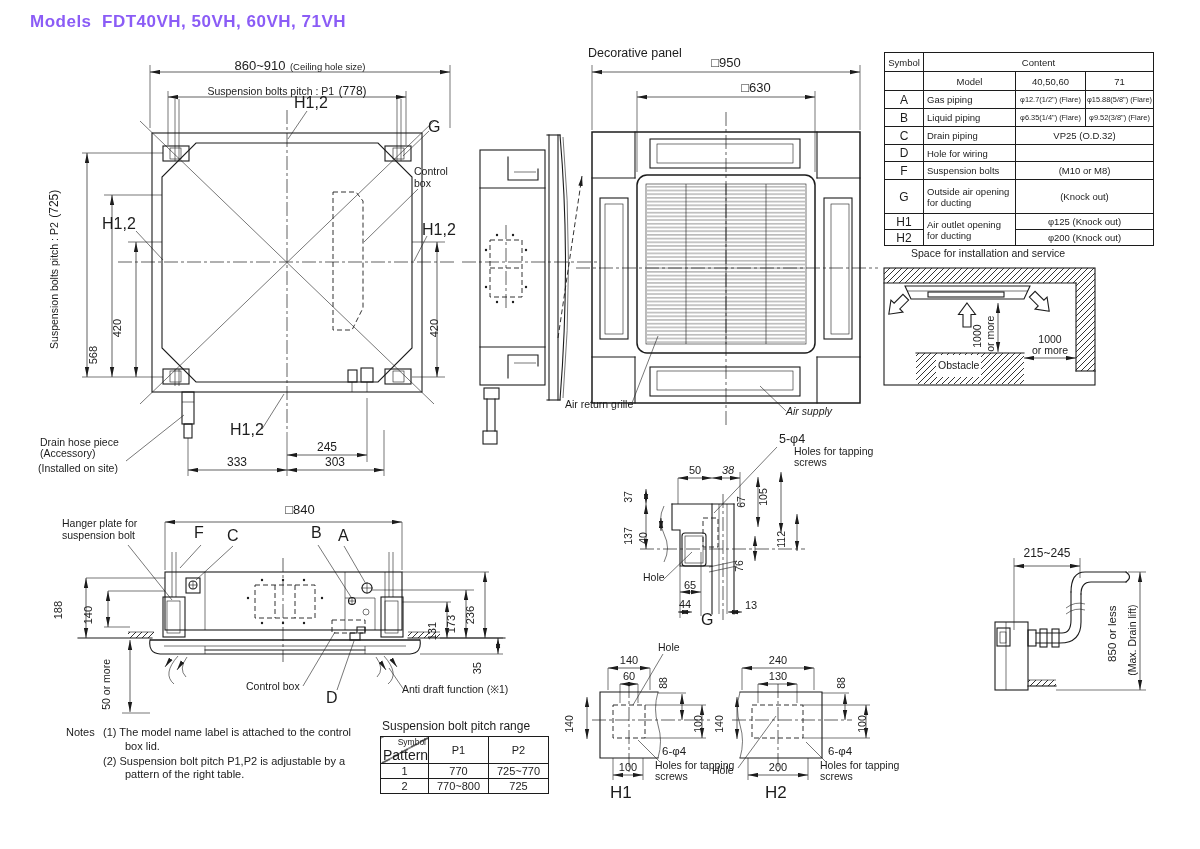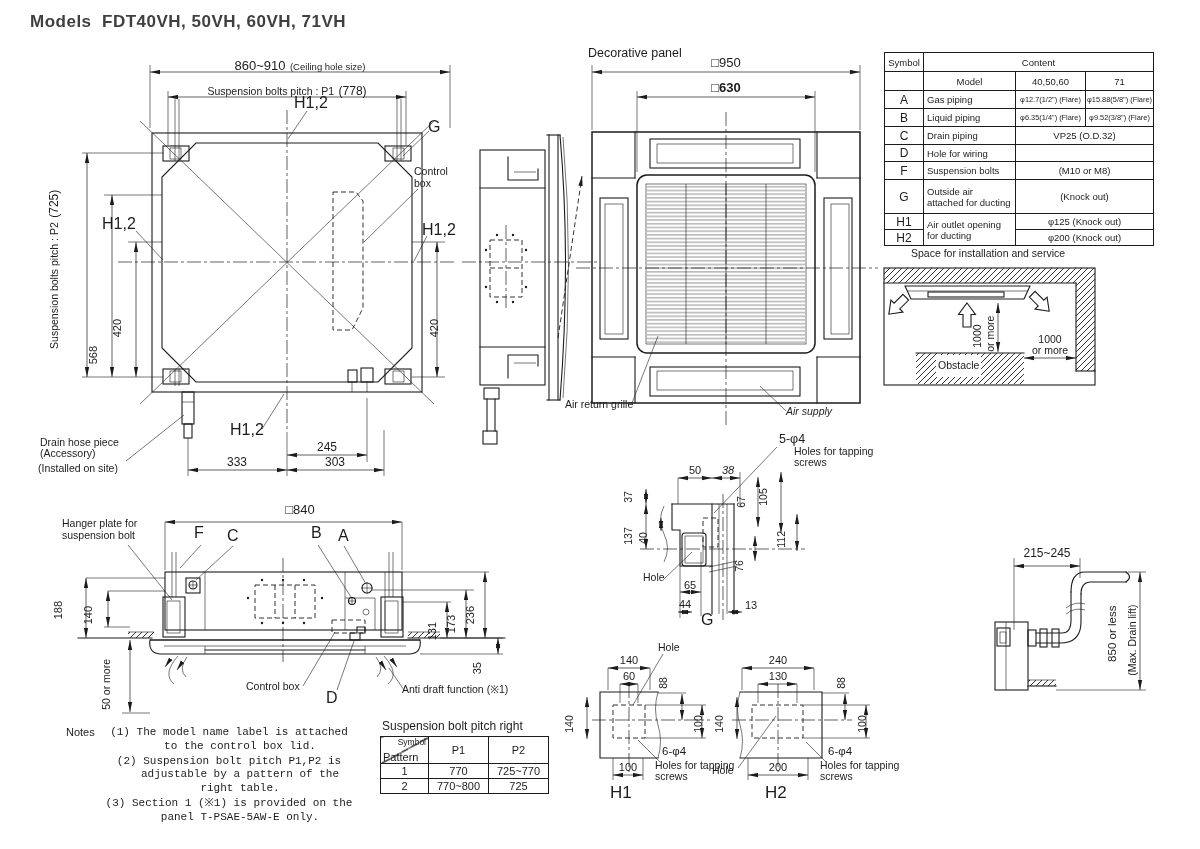--- a/index.html
+++ b/index.html
@@ -24,21 +24,21 @@
   table{border-collapse:collapse;position:absolute;table-layout:fixed;}
   table td{border:1px solid #1c1c1c;font-size:9.5px;padding:0 3px;overflow:hidden;}
   .c{text-align:center;padding:0 1px;}
   .sm{font-size:7.4px;white-space:nowrap;}
   #spec-table{left:884px;top:52px;width:269px;border:1.5px solid #1c1c1c;}
   #pitch-table{left:380px;top:736px;width:168px;border:1.5px solid #1c1c1c;}
   #pitch-table td{font-size:11px;text-align:center;}
   .diag{position:relative;height:26px;padding:0;
         background:linear-gradient(to bottom right,transparent calc(50% - .6px),#1c1c1c calc(50% - .6px) calc(50% + .6px),transparent calc(50% + .6px));}
   .diag .a{position:absolute;right:2px;top:0;font-size:8.5px;}
-  .diag .b{position:absolute;left:2px;bottom:0;font-size:11px;}
+  .diag .b{position:absolute;left:2px;bottom:0;font-size:14px;}
   .note-item{font-size:11px;padding-left:22px;text-indent:-22px;margin:0 0 1px 0;line-height:1.25;}
 </style>
 </head>
 <body>
 
 <div id="stage">
 
 <svg id="art" width="1200" height="849" viewBox="0 0 1200 849">
   <defs>
     <marker id="ar" viewBox="0 0 12 6" refX="12" refY="3" markerWidth="10" markerHeight="5" markerUnits="userSpaceOnUse" orient="auto-start-reverse">
@@ -420,21 +420,21 @@
     <line class="ln" x1="1028" y1="686" x2="1056" y2="686"></line>
     <rect x="1028" y="680" width="28" height="6" fill="url(#hat)" stroke="none"></rect>
     <line class="th" x1="1028" y1="680" x2="1056" y2="680"></line>
 
     <line class="th" x1="1128" y1="572" x2="1146" y2="572"></line>
         <line class="th" x1="1056" y1="690" x2="1146" y2="690"></line>
     <line class="dm" x1="1140" y1="572" x2="1140" y2="690" marker-start="url(#ar)" marker-end="url(#ar)"></line>
   </g>
 </svg>
 
-<div class="t" id="page-title" style="left:30px;top:12px;color:#404040;">Models  FDT40VH, 50VH, 60VH, 71VH</div>
+<div class="t" id="page-title" style="left:30px;top:12px;color:#8b5cf6;">Models  FDT40VH, 50VH, 60VH, 71VH</div>
 
 <div class="t ctr" style="left:300px;top:56px;"><span class="f13">860~910</span> <span class="f9">(Ceiling hole size)</span></div>
 <div class="t ctr" style="left:287px;top:81px;"><span class="f10">Suspension bolts pitch : P1</span> <span class="f12">(778)</span></div>
 <div class="t f16" style="left:294px;top:94px;">H1,2</div>
 <div class="t f16" style="left:428px;top:118px;">G</div>
 <div class="t f10 w" style="left:414px;top:166px;width:52px;">Control box</div>
 <div class="t f16" style="left:102px;top:215px;">H1,2</div>
 <div class="t f16" style="left:422px;top:221px;">H1,2</div>
 <div class="t rot" style="left:62px;top:331px;"><span class="f10">Suspension bolts pitch : P2</span> <span class="f12">(725)</span></div>
 <div class="t rot f11" style="left:99px;top:352px;">568</div>
@@ -443,21 +443,21 @@
 <div class="t f16" style="left:230px;top:421px;">H1,2</div>
 <div class="t ctr f12" style="left:327px;top:441px;">245</div>
 <div class="t ctr f12" style="left:237px;top:456px;">333</div>
 <div class="t ctr f12" style="left:335px;top:456px;">303</div>
 <div class="t f10" style="left:40px;top:437px;">Drain hose piece</div>
 <div class="t f10" style="left:40px;top:448px;">(Accessory)</div>
 <div class="t f10" style="left:38px;top:463px;">(Installed on site)</div>
 
 <div class="t" style="left:588px;top:46px;font-size:12.5px;">Decorative panel</div>
 <div class="t ctr f13" style="left:726px;top:56px;">□950</div>
-<div class="t ctr f13" style="left:726px;top:81px;font-weight:bold;">□630</div>
+<div class="t ctr f13" style="left:756px;top:81px;">□630</div>
 <div class="t f10" style="left:565px;top:399px;">Air return grille</div>
 <div class="t f10" style="left:786px;top:406px;font-style:italic;">Air supply</div>
 
 <table id="spec-table">
   <colgroup>
         <col style="width:39px">
         <col style="width:92px">
         <col style="width:70px">
         <col style="width:68px">
       </colgroup>
@@ -494,21 +494,21 @@
           <td>Hole for wiring</td>
           <td class="c" colspan="2"></td>
         </tr>
   <tr style="height:18px">
           <td class="c f12">F</td>
           <td>Suspension bolts</td>
           <td class="c" colspan="2">(M10 or M8)</td>
         </tr>
   <tr style="height:34px">
           <td class="c f12">G</td>
-          <td class="w">Outside air attached for ducting</td>
+          <td class="w">Outside air opening for ducting</td>
           <td class="c" colspan="2">(Knock out)</td>
         </tr>
   <tr style="height:16px">
           <td class="c f12">H1</td>
           <td class="w" rowspan="2">Air outlet opening for ducting</td>
           <td class="c" colspan="2">φ125 (Knock out)</td>
         </tr>
   <tr style="height:16px">
           <td class="c f12">H2</td>
           <td class="c" colspan="2">φ200 (Knock out)</td>
@@ -573,27 +573,26 @@
 <div class="t rot f10" style="left:113px;top:698px;">50 or more</div>
 <div class="t rot f11" style="left:438px;top:628px;">131</div>
 <div class="t rot f11" style="left:457px;top:621px;">173</div>
 <div class="t rot f11" style="left:476px;top:612px;">236</div>
 <div class="t rot f11" style="left:483px;top:662px;">35</div>
 <div class="t f10" style="left:246px;top:681px;">Control box</div>
 <div class="t f16" style="left:326px;top:689px;">D</div>
 <div class="t f10" style="left:402px;top:684px;">Anti draft function (※1)</div>
 
 <div class="t f11" style="left:66px;top:726px;">Notes</div>
-<div style="position:absolute;left:103px;top:726px;width:252px;font-family:Liberation Mono, monospace;text-align:center;">
+<div style="position:absolute;left:103px;top:726px;width:252px;font-family:Liberation Sans, sans-serif;">
   <div class="note-item">(1) The model name label is attached to the control box lid.</div>
   <div class="note-item">(2) Suspension bolt pitch P1,P2 is adjustable by a pattern of the right table.</div>
-  <div class="note-item">(3) Section 1 (※1) is provided on the panel T-PSAE-5AW-E only.</div>
 </div>
 
-<div class="t f12" style="left:382px;top:720px;">Suspension bolt pitch right</div>
+<div class="t f12" style="left:382px;top:720px;">Suspension bolt pitch range</div>
 <table id="pitch-table">
   <colgroup>
         <col style="width:48px">
         <col style="width:60px">
         <col style="width:60px">
       </colgroup>
   <tbody>
         <tr>
     <td class="diag">
       <span class="a">Symbol</span>

